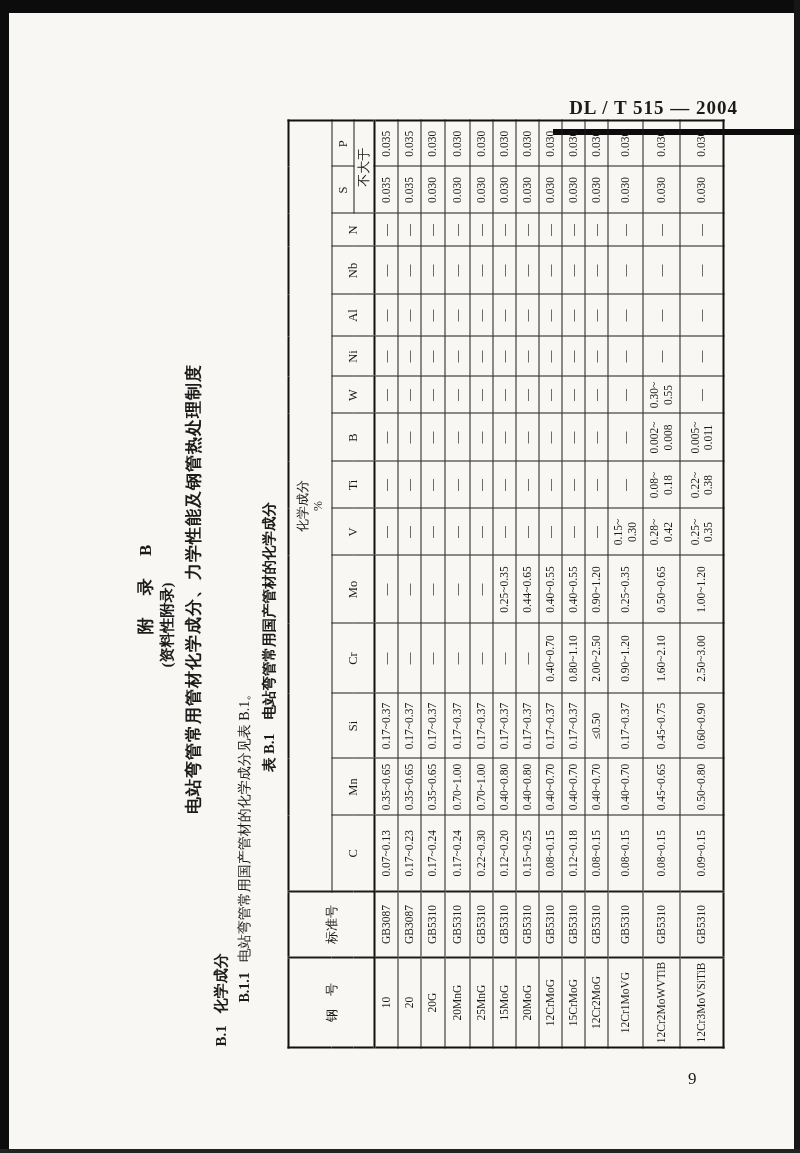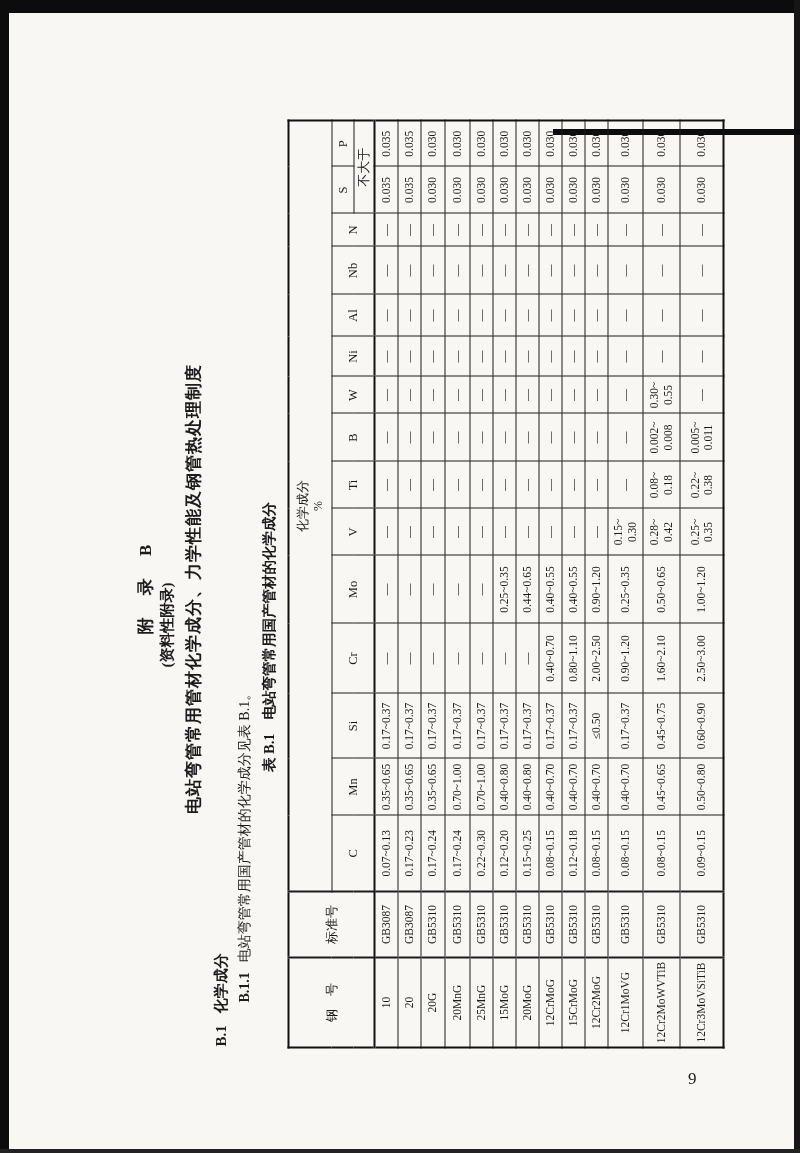--- a/index.html
+++ b/index.html
@@ -69,20 +69,21 @@
 <body>
 
 <div class="screen">
 
   <div class="edge edge-top"></div>
   <div class="edge edge-left"></div>
   <div class="edge edge-right"></div>
   <div class="edge edge-bottom"></div>
   <div class="artifact-line"></div>
 
+  <div class="doc-header">DL / T 515 — 2004</div>
   <div class="page-number">9</div>
 
   <div class="rotated">
 
     <span class="h-line h-appendix">附 录 B</span>
     <span class="h-line h-sub">(资料性附录)</span>
     <span class="h-line h-title">电站弯管常用管材化学成分、力学性能及钢管热处理制度</span>
     <span class="h-line h-b1"><span class="clause-no">B.1</span><span>化学成分</span></span>
     <span class="h-line h-b11"><span class="clause-no">B.1.1</span><span>电站弯管常用国产管材的化学成分见表 B.1。</span></span>
     <span class="h-line h-caption"><span class="cap-no">表 B.1</span><span>电站弯管常用国产管材的化学成分</span></span>

